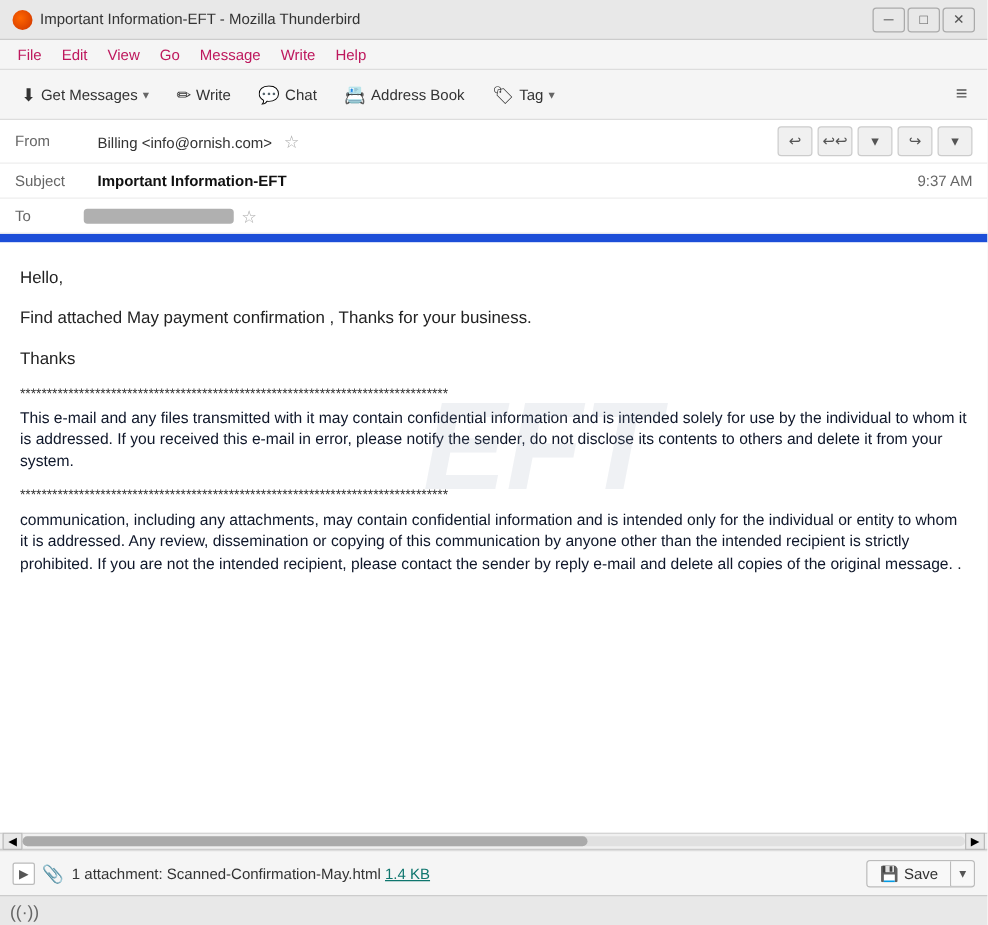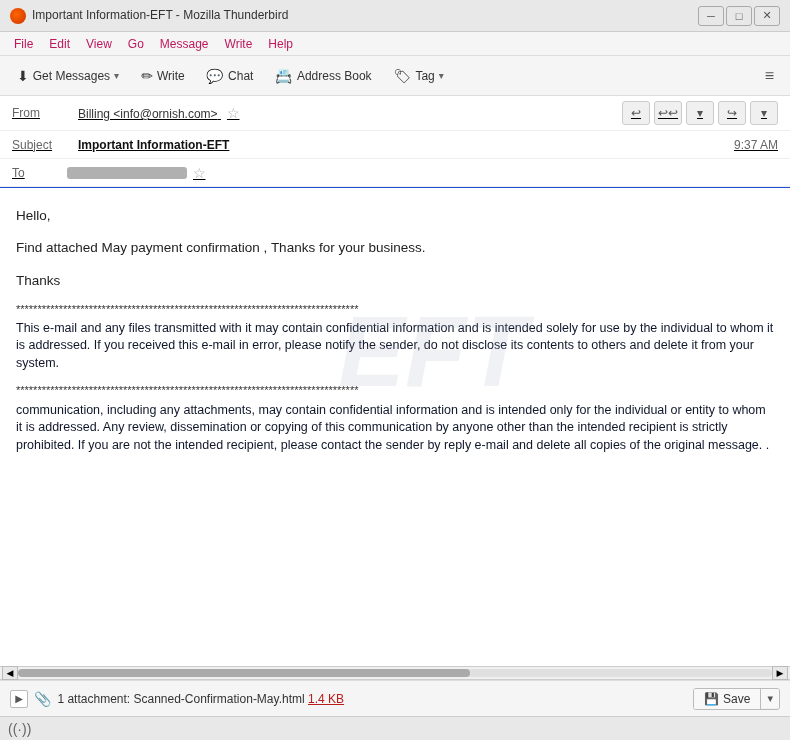--- a/index.html
+++ b/index.html
@@ -111,23 +111,22 @@
       color: #555;
     }
     .toolbar-dropdown-arrow {
       font-size: 10px;
       color: #666;
     }
 
     
     .email-header {
       background: #fff;
-      border-bottom: 1px solid #1d4ed8;
+      border-bottom: 7px solid #1d4ed8;
       padding: 0;
-      text-decoration: underline;
     }
     .header-row {
       display: flex;
       align-items: center;
       padding: 5px 12px;
       border-bottom: 1px solid #eee;
       min-height: 28px;
     }
     .header-label {
       color: #666;
@@ -465,21 +464,21 @@
     </div>
     <div class="scroll-arrow">▶</div>
   </div>
 
   <div class="attachment-bar">
     <div class="attachment-left">
       <button class="expand-btn">▶</button>
       <span class="attachment-icon">📎</span>
       <span class="attachment-text">
         <span>1 attachment: Scanned-Confirmation-May.html</span>
-        <span style="color:#b91c1c;text-decoration:underline;"> 1.4 KB</span>
+        <span style="color:#0f766e;text-decoration:underline;"> 1.4 KB</span>
       </span>
     </div>
     <div class="save-btn-group">
       <div class="save-main">
         <span>💾</span>
         <span>Save</span>
       </div>
       <div class="save-dropdown">▾</div>
     </div>
   </div>

